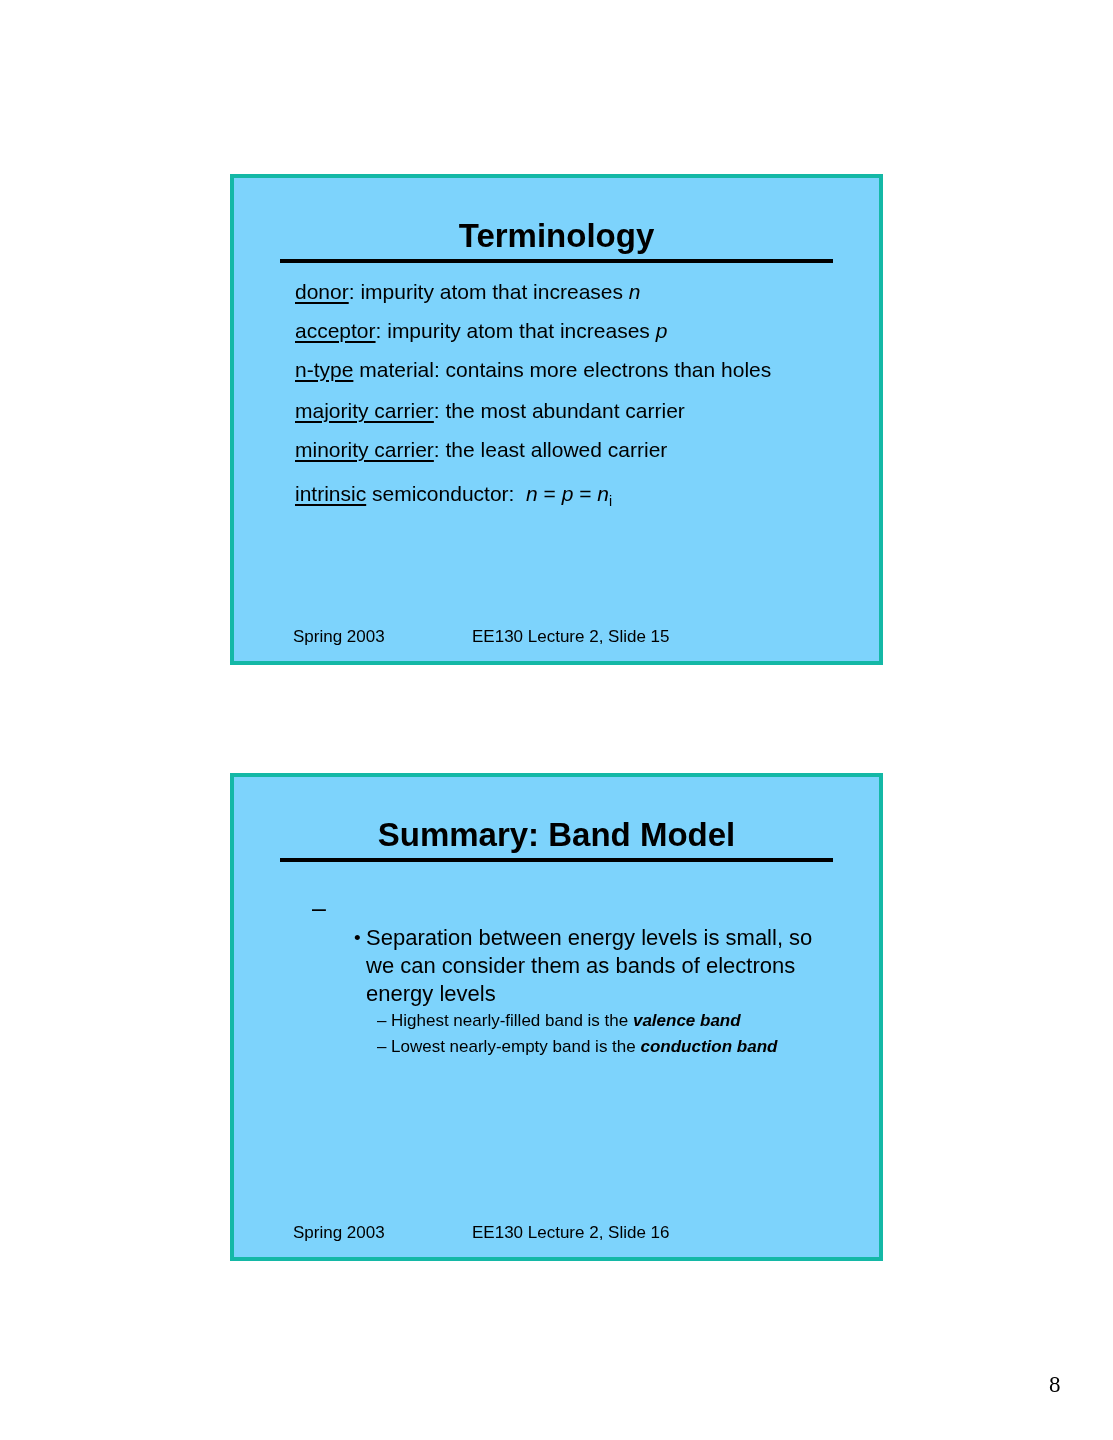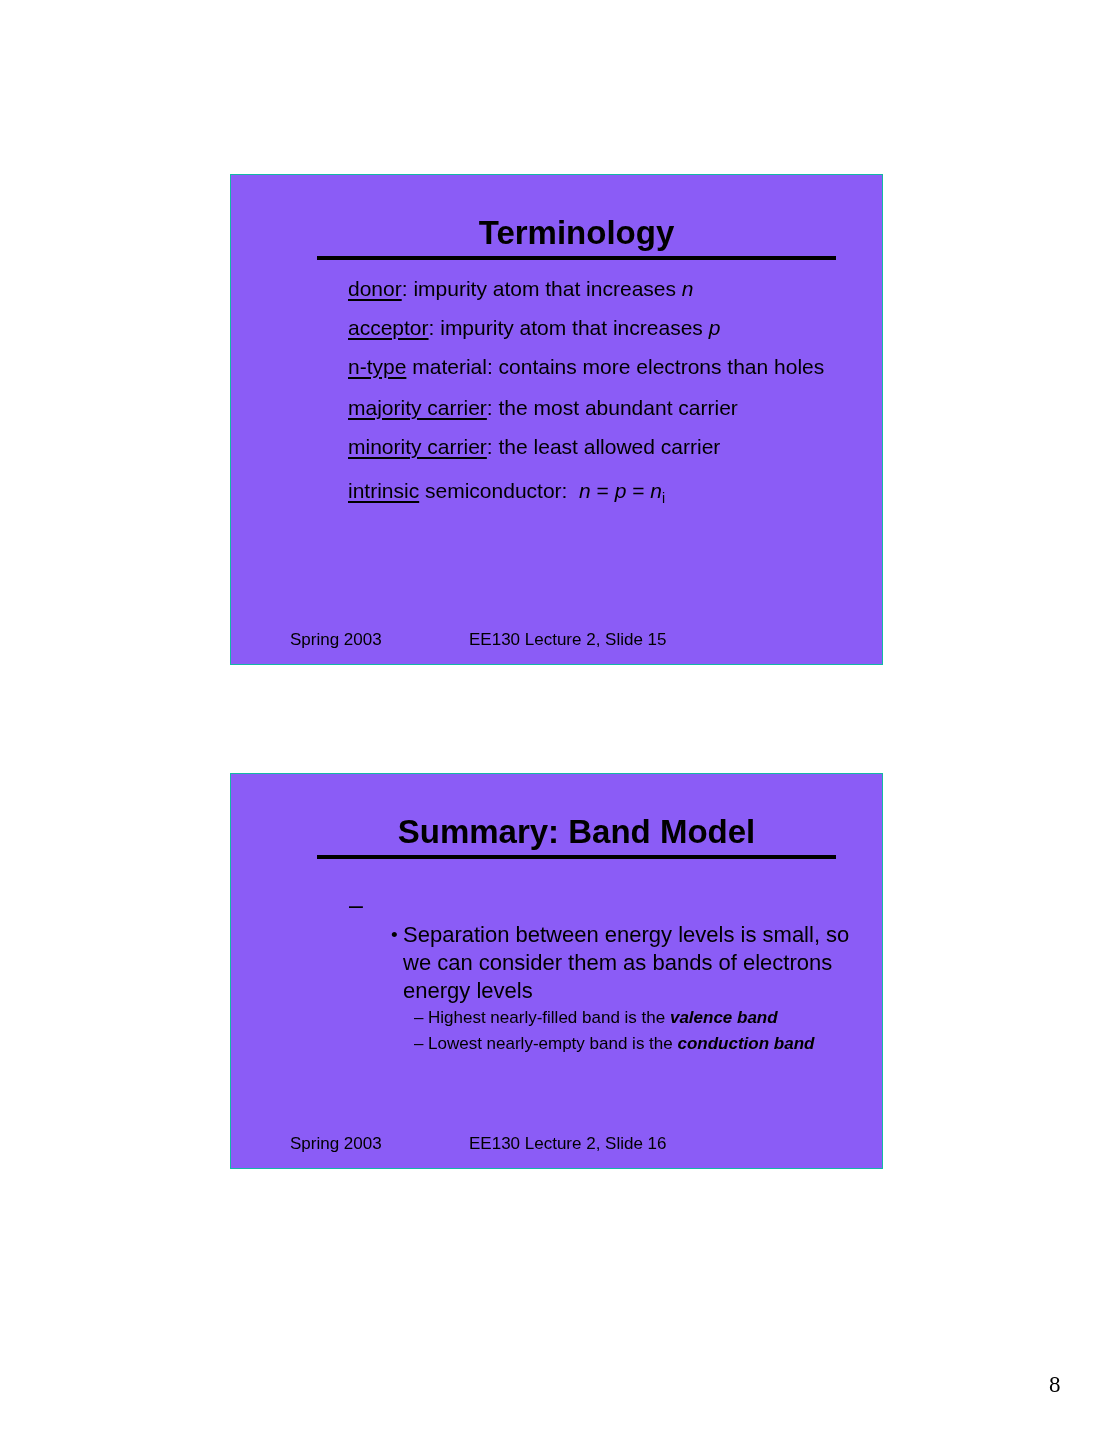--- a/index.html
+++ b/index.html
@@ -1,35 +1,35 @@
 <!DOCTYPE html>
 <html><head>
 <meta charset="utf-8">
 <style>
   html,body{margin:0;padding:0;background:#ffffff;}
   body{width:1113px;height:1440px;position:relative;font-family:"Liberation Sans",sans-serif;color:#000;}
   .page{position:absolute;inset:0;background:#fff;}
 
   .slide{
     position:absolute;left:230px;width:653px;
-    border:1px solid #14b8a6;background:#8b5cf6;box-sizing:border-box;padding-left:40px;
+    border:4px solid #14b8a6;background:#7dd3fc;box-sizing:border-box;
   }
   #slide1{top:174px;height:491px;}
-  #slide2{top:773px;height:396px;}
+  #slide2{top:773px;height:488px;}
 
   .slide-title{
     margin:39px 0 0 0;font-size:33px;line-height:38px;font-weight:bold;
     text-align:center;letter-spacing:0;
   }
   .title-rule{height:4px;background:#000;margin:4px 46px 0 46px;}
 
   
   .defs{margin:16px 0 0 61px;}
   .t-line{
-    margin:0 0 14px 16px;font-size:21px;line-height:25px;
+    margin:0 0 14px 0;font-size:21px;line-height:25px;
     white-space:pre-wrap;
   }
   .gap-a{margin-top:8px;}
   .gap-b{margin-top:16px;}
   .gap-c{margin-top:19px;}
   .u{text-decoration:underline;text-underline-offset:3px;text-decoration-thickness:2px;}
   .var{font-style:italic;}
   .si{font-size:14px;font-style:normal;position:relative;top:5px;}
 
   

